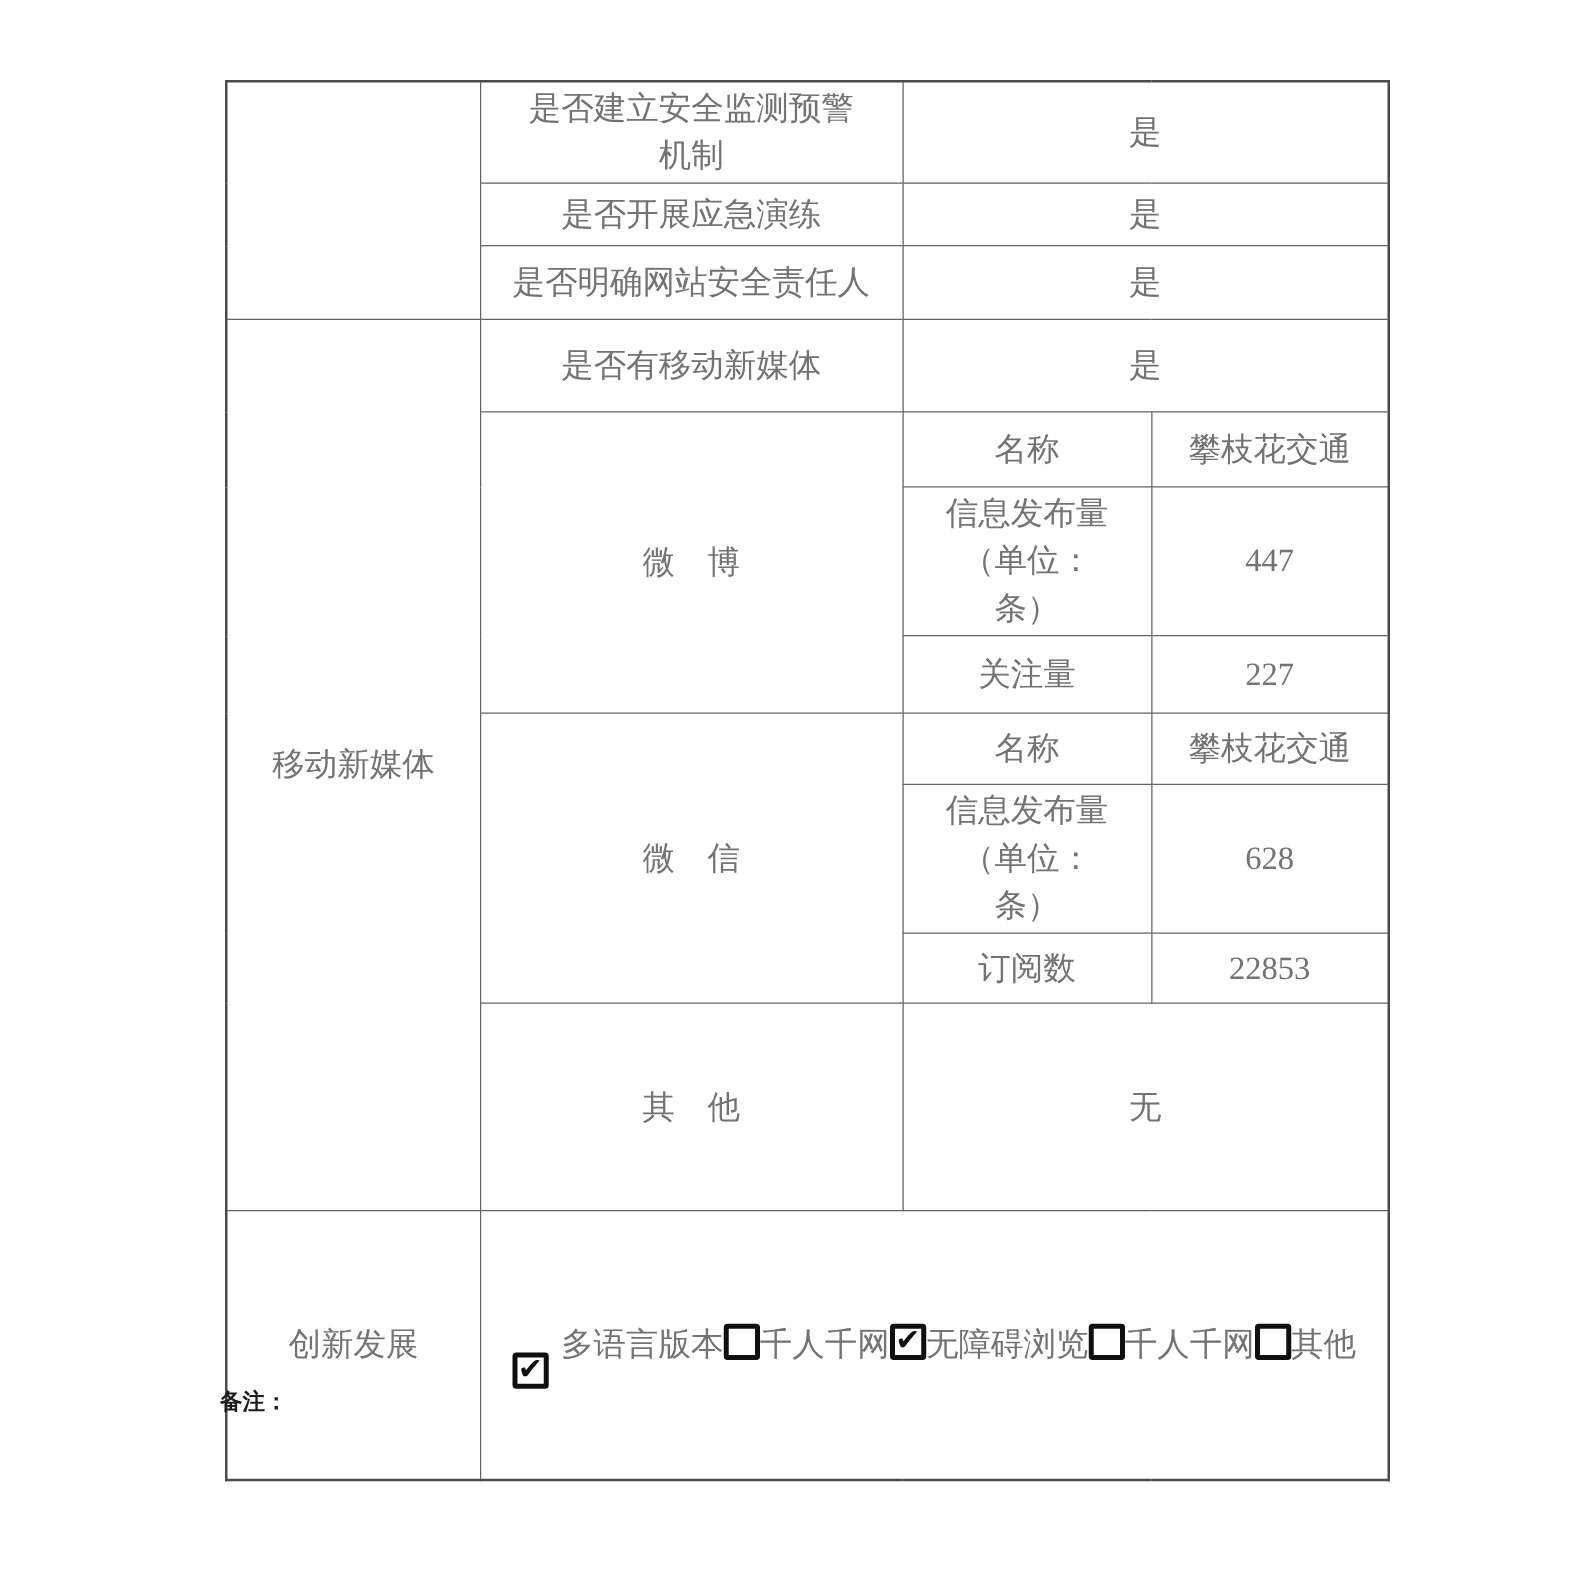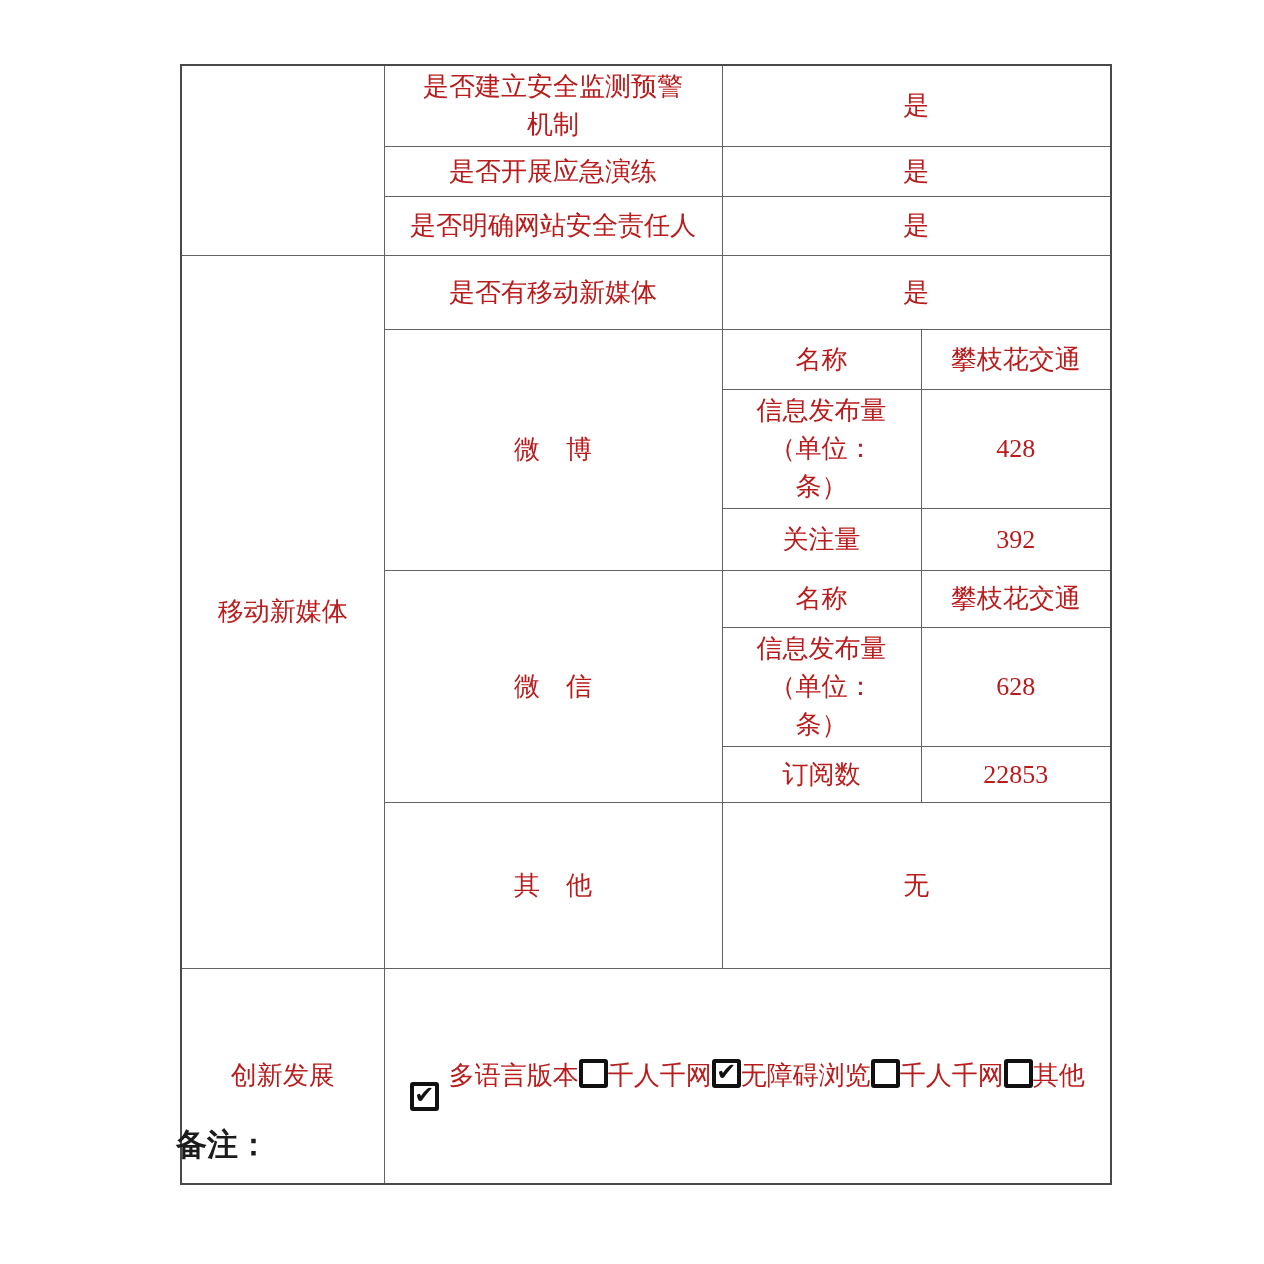--- a/index.html
+++ b/index.html
@@ -11,21 +11,21 @@
     color:#2e2e2e;
     overflow:hidden;
   }
   table.report{
     position:absolute;
     left:180px;top:64px;
     width:930px;
     border-collapse:collapse;
     table-layout:fixed;
     font-size:26px;
-    color:#b91c1c;
+    color:#737373;
   }
   table.report td{
     border:1px solid #636363;
     text-align:center;
     vertical-align:middle;
     padding:2px 6px;
     line-height:38px;
     overflow:hidden;
   }
   table.report{border:2px solid #4a4a4a;}
@@ -67,24 +67,24 @@
     color:#101010;
     font-family:"DejaVu Sans",sans-serif;
     line-height:1;
   }
   .cb.lowered{
     top:23px;
     margin-right:10px;
   }
   .remarks{
     position:absolute;
-    left:176px;top:1128px;
+    left:176px;top:1104px;
     font-family:"Liberation Sans","DejaVu Sans",sans-serif;
     font-weight:700;
-    font-size:31px;
+    font-size:18px;
     color:#1c1c1c;
     line-height:34px;
   }
 </style>
 </head>
 <body>
 
 <div class="page">
 
   <table class="report">
@@ -119,25 +119,25 @@
 
     <tr style="height:60px">
       <td rowspan="3" class="tk">微　博</td>
       <td class="tk">名称</td>
       <td class="tk">攀枝花交通</td>
     </tr>
     <tr style="height:109px">
       <td class="prewrap">信息发布量
 （单位：
 条）</td>
-      <td>428</td>
+      <td>447</td>
     </tr>
     <tr style="height:62px">
       <td>关注量</td>
-      <td>392</td>
+      <td>227</td>
     </tr>
 
     <tr style="height:57px">
       <td rowspan="3" class="tk">微　信</td>
       <td class="tk">名称</td>
       <td class="tk">攀枝花交通</td>
     </tr>
     <tr style="height:106px">
       <td class="prewrap">信息发布量
 （单位：

